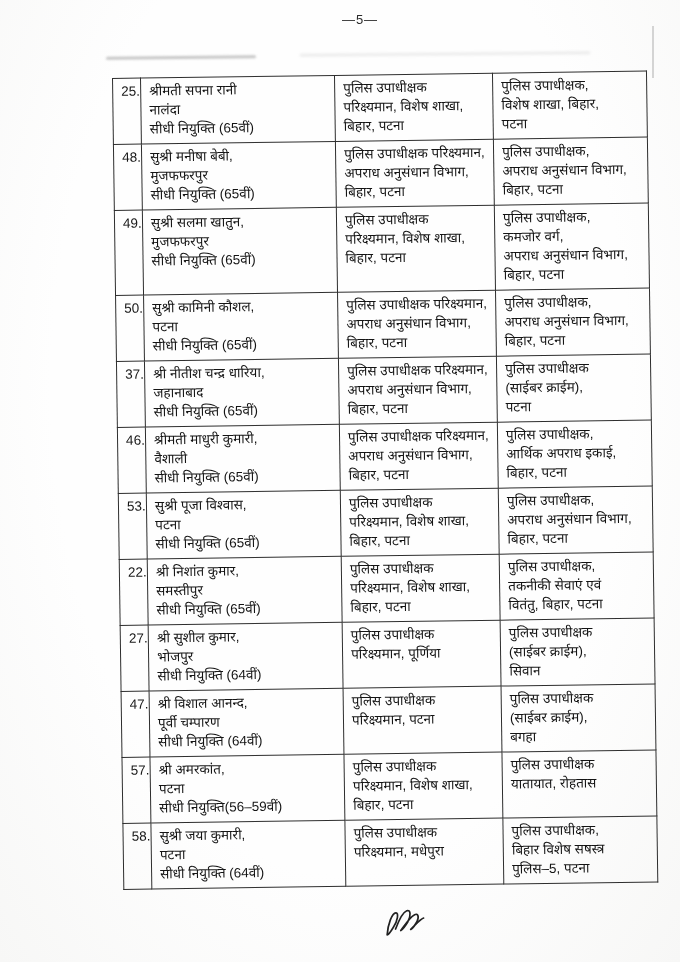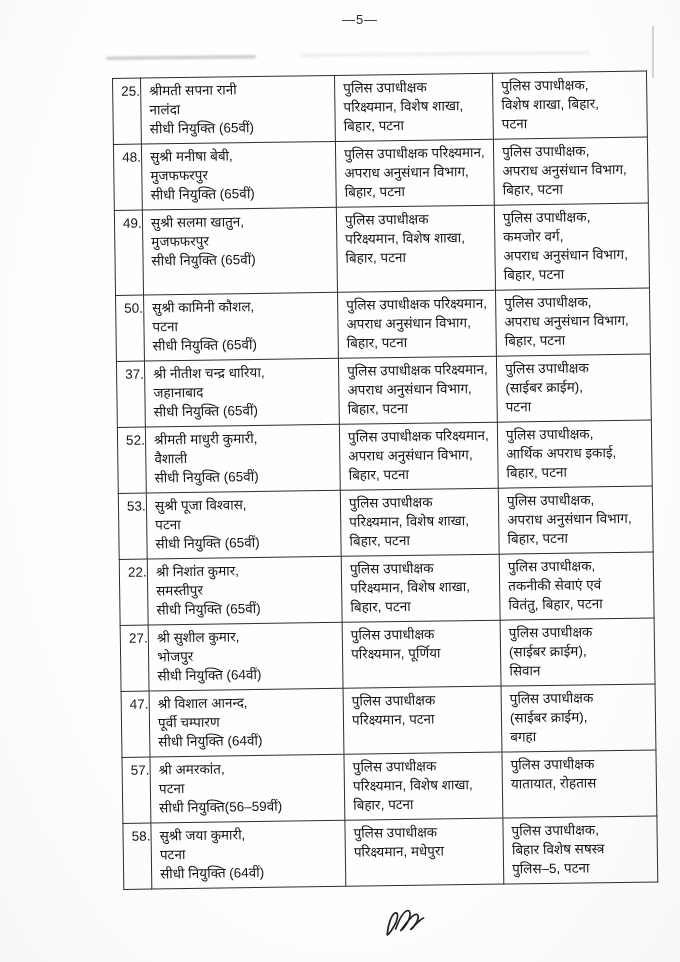--- a/index.html
+++ b/index.html
@@ -135,21 +135,21 @@
 जहानाबाद
 सीधी नियुक्ति (65वीं)</td>
             <td class="c-cur">पुलिस उपाधीक्षक परिक्ष्यमान,
 अपराध अनुसंधान विभाग,
 बिहार, पटना</td>
             <td class="c-new">पुलिस उपाधीक्षक
 (साईबर क्राईम),
 पटना</td>
           </tr>
           <tr>
-            <td class="c-sl">52.</td>
+            <td class="c-sl">46.</td>
             <td class="c-name">श्रीमती माधुरी कुमारी,
 वैशाली
 सीधी नियुक्ति (65वीं)</td>
             <td class="c-cur">पुलिस उपाधीक्षक परिक्ष्यमान,
 अपराध अनुसंधान विभाग,
 बिहार, पटना</td>
             <td class="c-new">पुलिस उपाधीक्षक,
 आर्थिक अपराध इकाई,
 बिहार, पटना</td>
           </tr>

